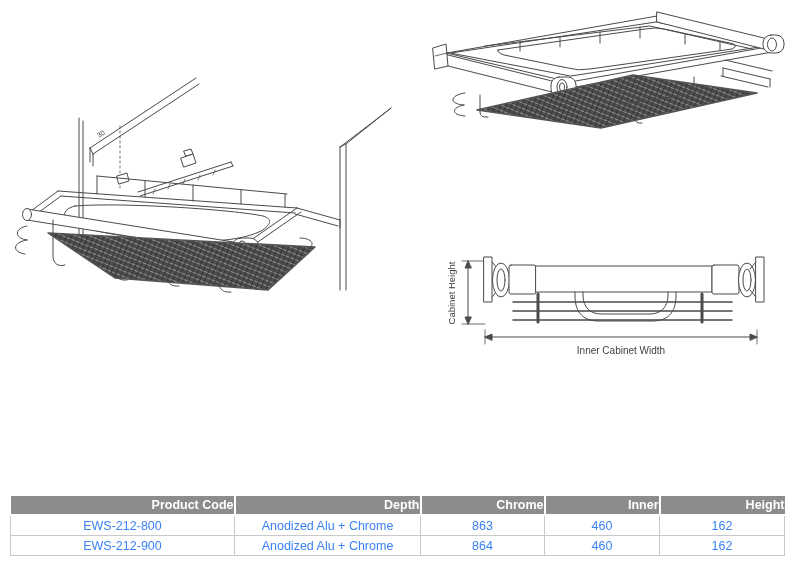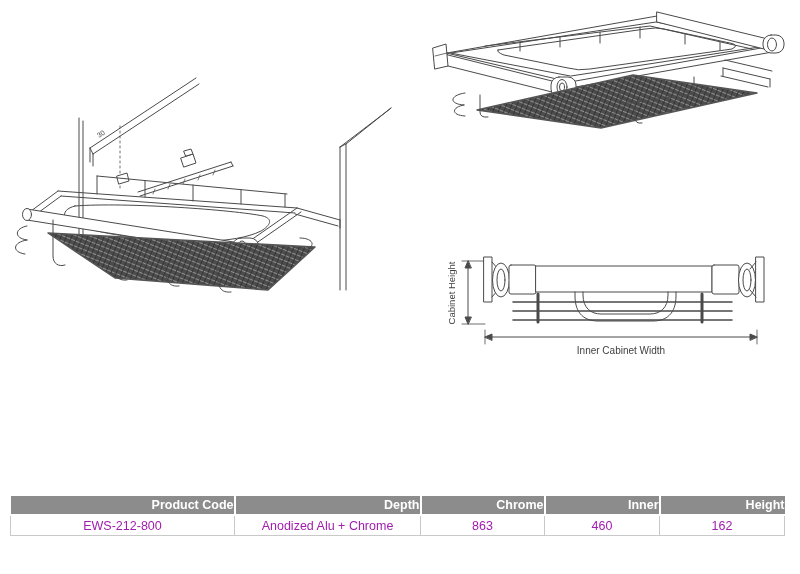--- a/index.html
+++ b/index.html
@@ -7,21 +7,21 @@
         font-family:"Liberation Sans",sans-serif;}
   .drawing{position:absolute;}
   #titlebar{position:absolute;left:10px;top:465px;width:774px;height:22px;background:#8c8c8c;
             color:#ffffff;font-size:13px;font-weight:bold;line-height:22px;}
   #titlebar span{padding-left:13px;letter-spacing:.2px;}
   #spec-wrap{position:absolute;left:10px;top:496px;width:774px;}
   table.spec{border-collapse:collapse;table-layout:fixed;width:774px;font-size:12.5px;}
   table.spec th{background:#8c8c8c;color:#ffffff;font-weight:bold;height:18px;padding:0;
                 border-right:2px solid #ffffff;border-bottom:2px solid #ffffff;text-align:right;}
   table.spec th:last-child{border-right:none;}
-  table.spec td{background:#ffffff;color:#a21caf;height:19px;padding:0;text-align:center;
+  table.spec td{background:#ffffff;color:#3b82f6;height:19px;padding:0;text-align:center;
                 border:1px solid #c9c9c9;}
   svg text{font-family:"Liberation Sans",sans-serif;fill:#3f3f3f;stroke:none;}
 </style>
 </head>
 <body>
 
 <div id="page">
 
   <svg class="drawing" style="left:5px;top:48px;" width="435" height="255" viewBox="0 0 435 255">
     <defs>
@@ -203,17 +203,24 @@
         </tr>
       </thead>
       <tbody>
         <tr>
           <td>EWS-212-800</td>
           <td>Anodized Alu + Chrome</td>
           <td>863</td>
           <td>460</td>
           <td>162</td>
         </tr>
+        <tr>
+          <td>EWS-212-900</td>
+          <td>Anodized Alu + Chrome</td>
+          <td>864</td>
+          <td>460</td>
+          <td>162</td>
+        </tr>
       </tbody>
     </table>
   </div>
 
 </div>
 
 </body></html>

